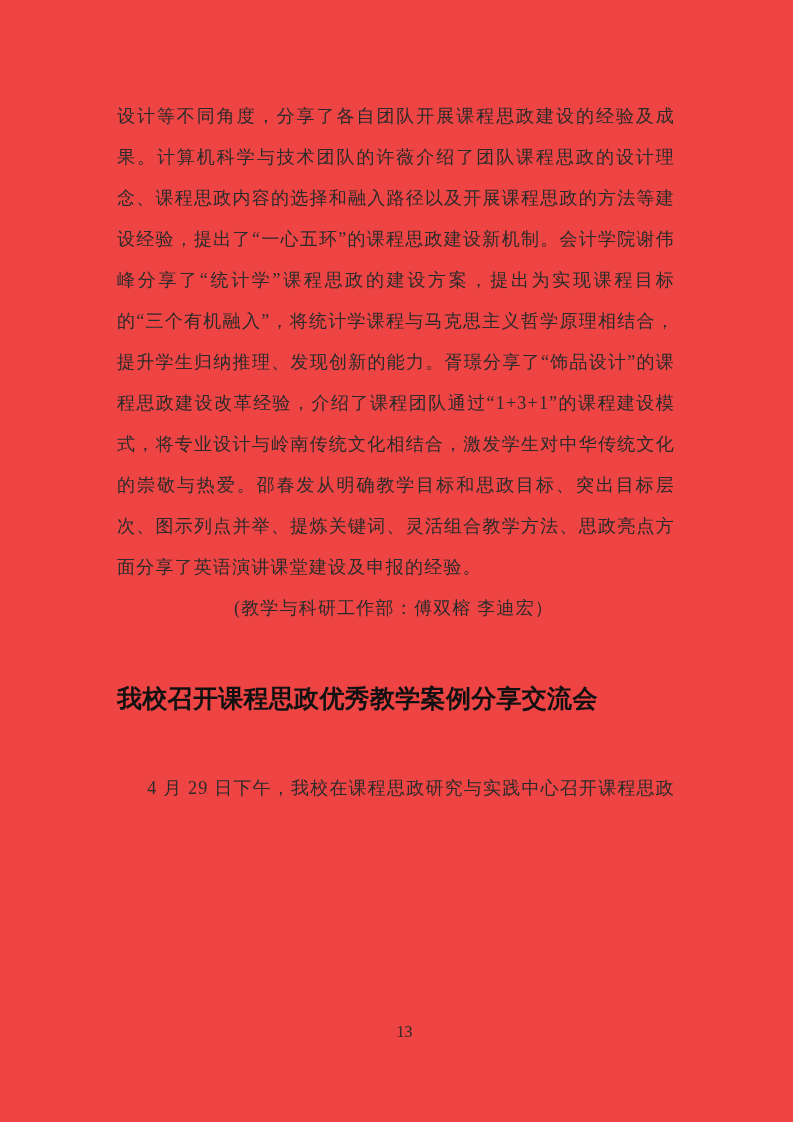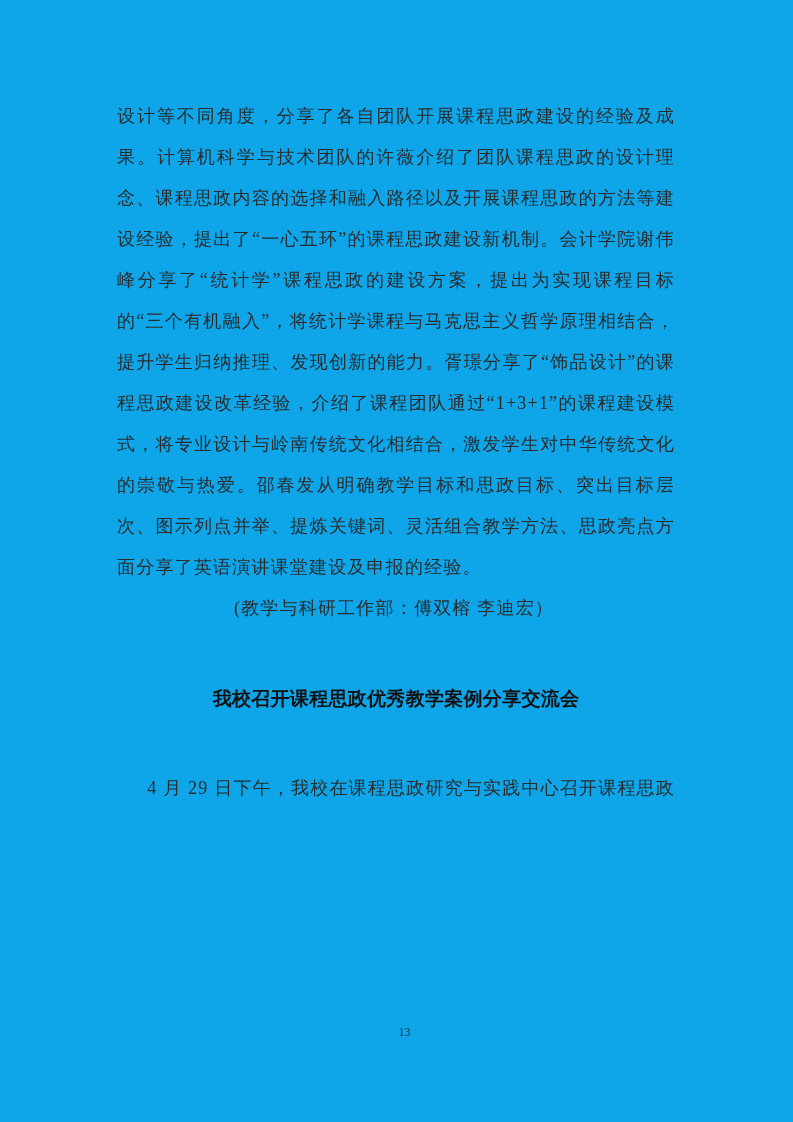--- a/index.html
+++ b/index.html
@@ -4,21 +4,21 @@
 <style>
   * { margin: 0; padding: 0; box-sizing: border-box; }
   html, body {
     background: #ffffff;
     font-family: "Liberation Serif", "DejaVu Serif", serif;
   }
   .page {
     position: relative;
     width: 793px;
     height: 1122px;
-    background: #0ea5e9;
+    background: #ef4444;
     overflow: hidden;
   }
   .content {
     position: absolute;
     top: 96px;
     left: 117px;
     width: 558px;
   }
   .body-text {
     font-size: 18px;
@@ -34,40 +34,39 @@
   .indent { text-indent: 26px; }
   .attribution {
     height: 41px;
     text-align: center;
     padding-right: 4px;
   }
   .article-heading {
     margin-top: 49px;
     height: 41px;
     line-height: 41px;
-    font-size: 19px;
+    font-size: 25px;
     font-weight: bold;
     letter-spacing: 0.3px;
     color: #111111;
-    text-align: center;
     white-space: nowrap;
   }
   .para-intro {
     margin-top: 49px;
     height: 41px;
     white-space: nowrap;
     text-align: right;
   }
   .page-number {
     position: absolute;
     top: 1024px;
     left: 0;
     width: 100%;
     text-align: center;
-    font-size: 12px;
+    font-size: 16px;
     line-height: 16px;
     color: #2b2b2b;
     padding-left: 16px;
   }
 </style>
 </head>
 <body>
 
 <div class="page">
   <div class="content">

